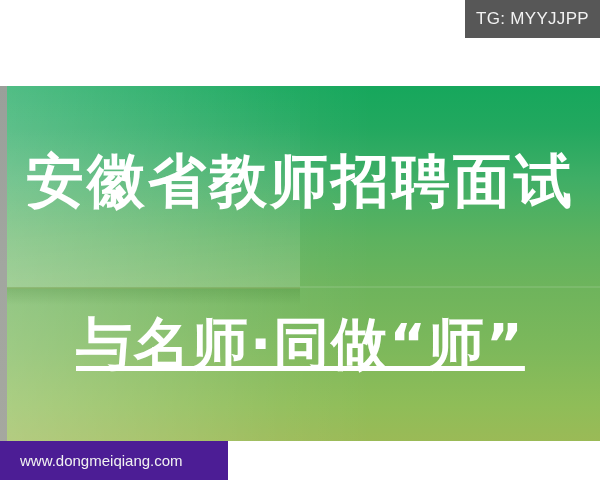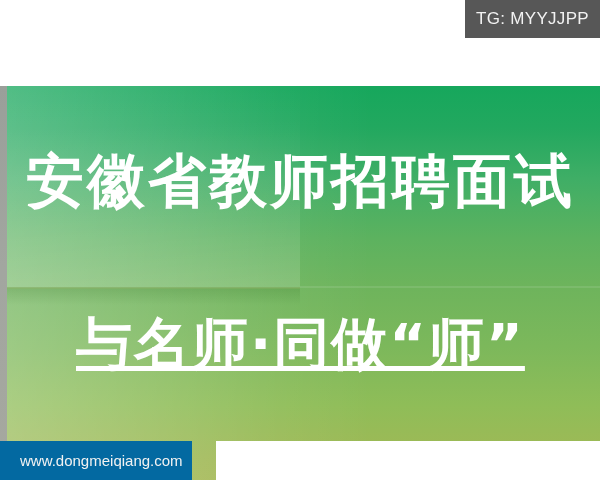--- a/index.html
+++ b/index.html
@@ -169,23 +169,23 @@
     font-size: 56px;
     letter-spacing: 2px;
     text-decoration: underline;
   }
 
   
   .watermark-bar {
     position: absolute;
     left: 0;
     top: 441px;
-    width: 192px;
+    width: 228px;
     height: 39px;
-    background: #0369a1;
+    background: #4c1d95;
     display: flex;
     align-items: center;
   }
   .watermark-label {
     color: #f2f2f2;
     font-size: 15px;
     padding-left: 20px;
     white-space: nowrap;
     font-family: "Liberation Sans", "DejaVu Sans", sans-serif;
   }

